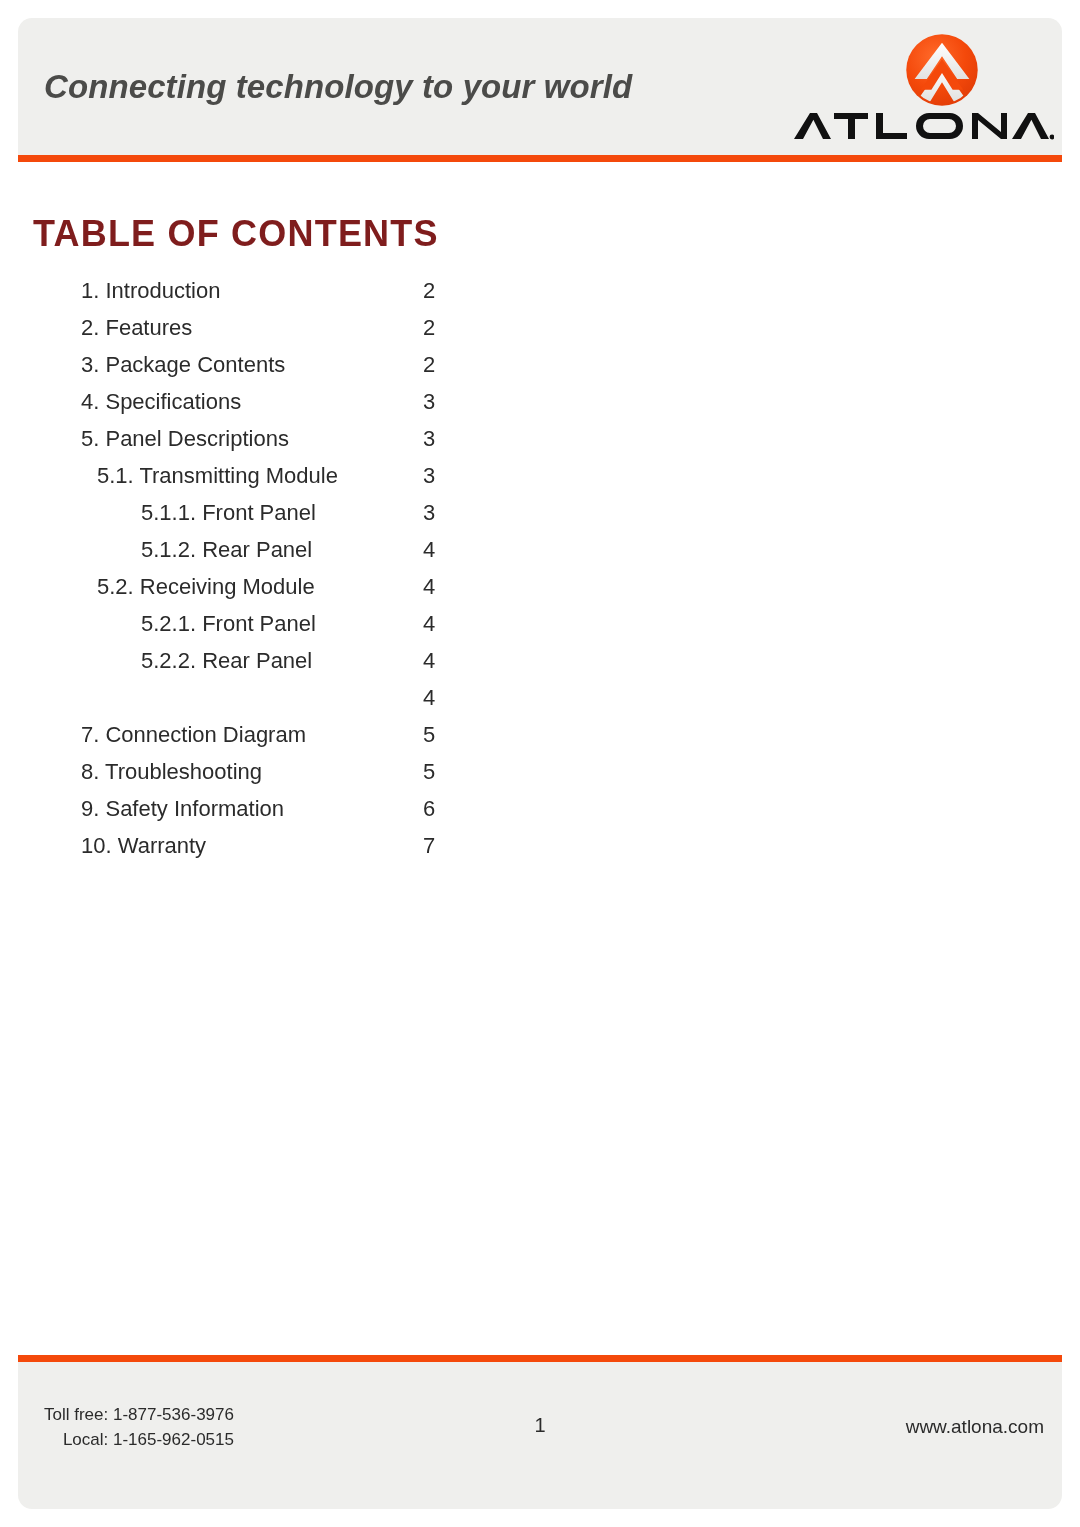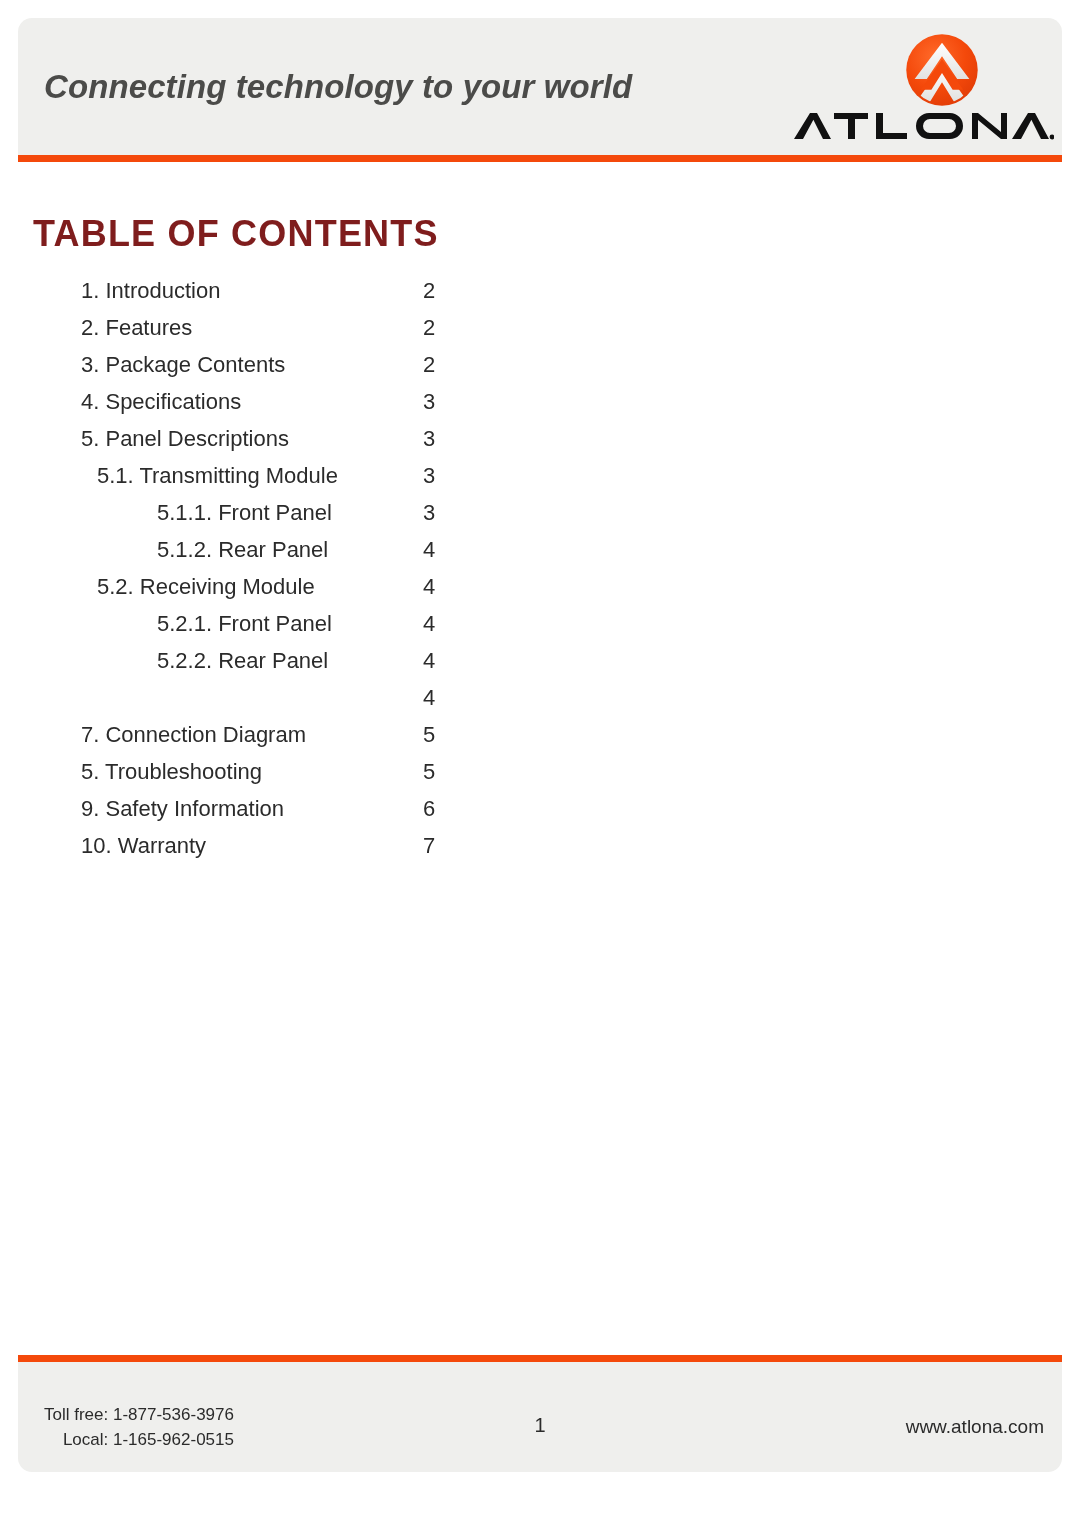--- a/index.html
+++ b/index.html
@@ -99,42 +99,42 @@
     color: #2b2b2b;
     white-space: nowrap;
   }
   .toc-label {
     position: absolute;
     left: 0;
     top: 0;
     margin-left: 48px;
   }
   .toc-row.lvl2 .toc-label { left: 16px; }
-  .toc-row.lvl3 .toc-label { left: 76px; text-align: right; }
+  .toc-row.lvl3 .toc-label { left: 60px; text-align: right; }
   .toc-page {
     position: absolute;
     left: 390px;
     top: 0;
   }
 
   
   .footer-rule {
     position: absolute;
     left: 18px;
     top: 1355px;
     width: 1044px;
     height: 7px;
     background: #f4490b;
   }
   .footer-band {
     position: absolute;
     left: 18px;
     top: 1362px;
     width: 1044px;
-    height: 110px;
+    height: 147px;
     background: #efefed;
     border-radius: 0 0 14px 14px;
   }
   .footer-contact {
     position: absolute;
     left: 26px;
     top: 40px;
     text-align: right;
     font-size: 17px;
     color: #2b2b2b;
@@ -265,21 +265,21 @@
       <span class="toc-page">4</span>
     </div>
     <div class="toc-row lvl1">
       <span class="toc-page">4</span>
     </div>
     <div class="toc-row lvl1">
       <span class="toc-label">7. Connection Diagram</span>
       <span class="toc-page">5</span>
     </div>
     <div class="toc-row lvl1">
-      <span class="toc-label">5. Troubleshooting</span>
+      <span class="toc-label">8. Troubleshooting</span>
       <span class="toc-page">5</span>
     </div>
     <div class="toc-row lvl1">
       <span class="toc-label">9. Safety Information</span>
       <span class="toc-page">6</span>
     </div>
     <div class="toc-row lvl1">
       <span class="toc-label">10. Warranty</span>
       <span class="toc-page">7</span>
     </div>

